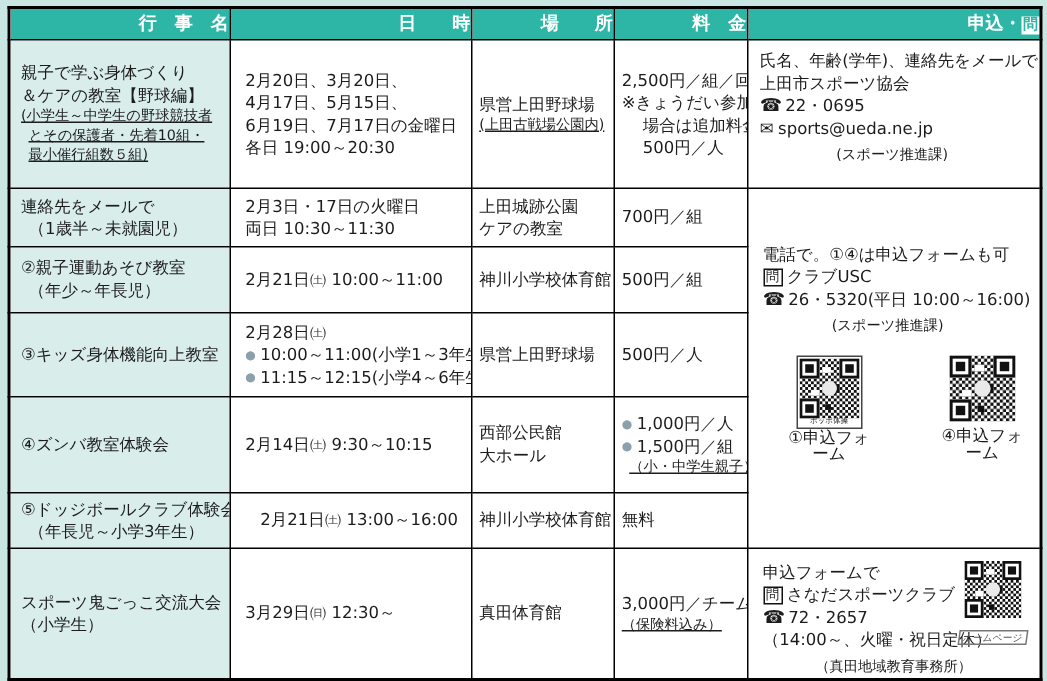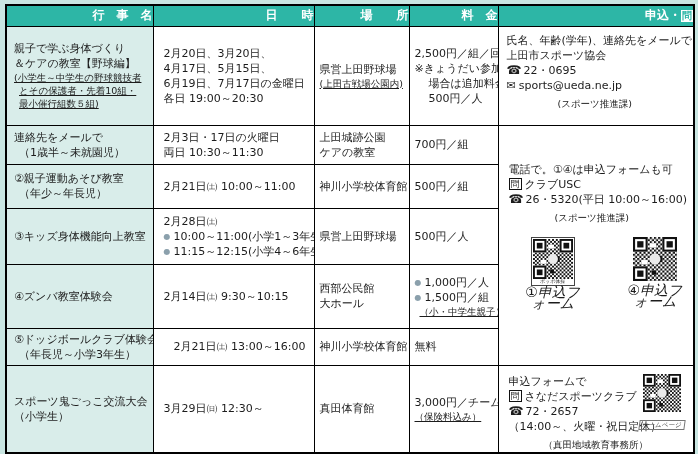--- a/index.html
+++ b/index.html
@@ -57,21 +57,21 @@
   .boxed-inv {
     display: inline-block; background: #fff; color: #2db6a6;
     font-size: 10px; line-height: 12px; padding: 0 1px; vertical-align: 0px;
   }
   td.applycell { vertical-align: top; padding: 6px 8px; }
   td.sharedcell { vertical-align: top; padding: 36px 8px 0 10px; }
   .qr-row { display: flex; margin-top: 12px; padding-left: 14px; gap: 42px; }
   .qr-fig { text-align: center; }
   .qr-frame { border: 1px solid #444; padding: 1px; display: inline-block; background: #fff; }
   .qr-inner-label { font-size: 5px; line-height: 5px; display: block; }
-  .qr-caption { font-size: 14px; line-height: 11px; font-style: italic; }
+  .qr-caption { font-size: 11px; line-height: 11px; }
   svg.qr { display: block; }
   td.lastapply { position: relative; vertical-align: top; padding: 8px 8px 0 10px; }
   .qr-abs { position: absolute; top: 8px; right: 8px; text-align: center; }
   .qr-ribbon {
     font-size: 6.5px; line-height: 8px; border: 1px solid #777; color: #555;
     display: inline-block; padding: 0 2px; transform: skewX(-8deg); margin-top: 1px;
   }
 </style>
 </head>
 <body>

